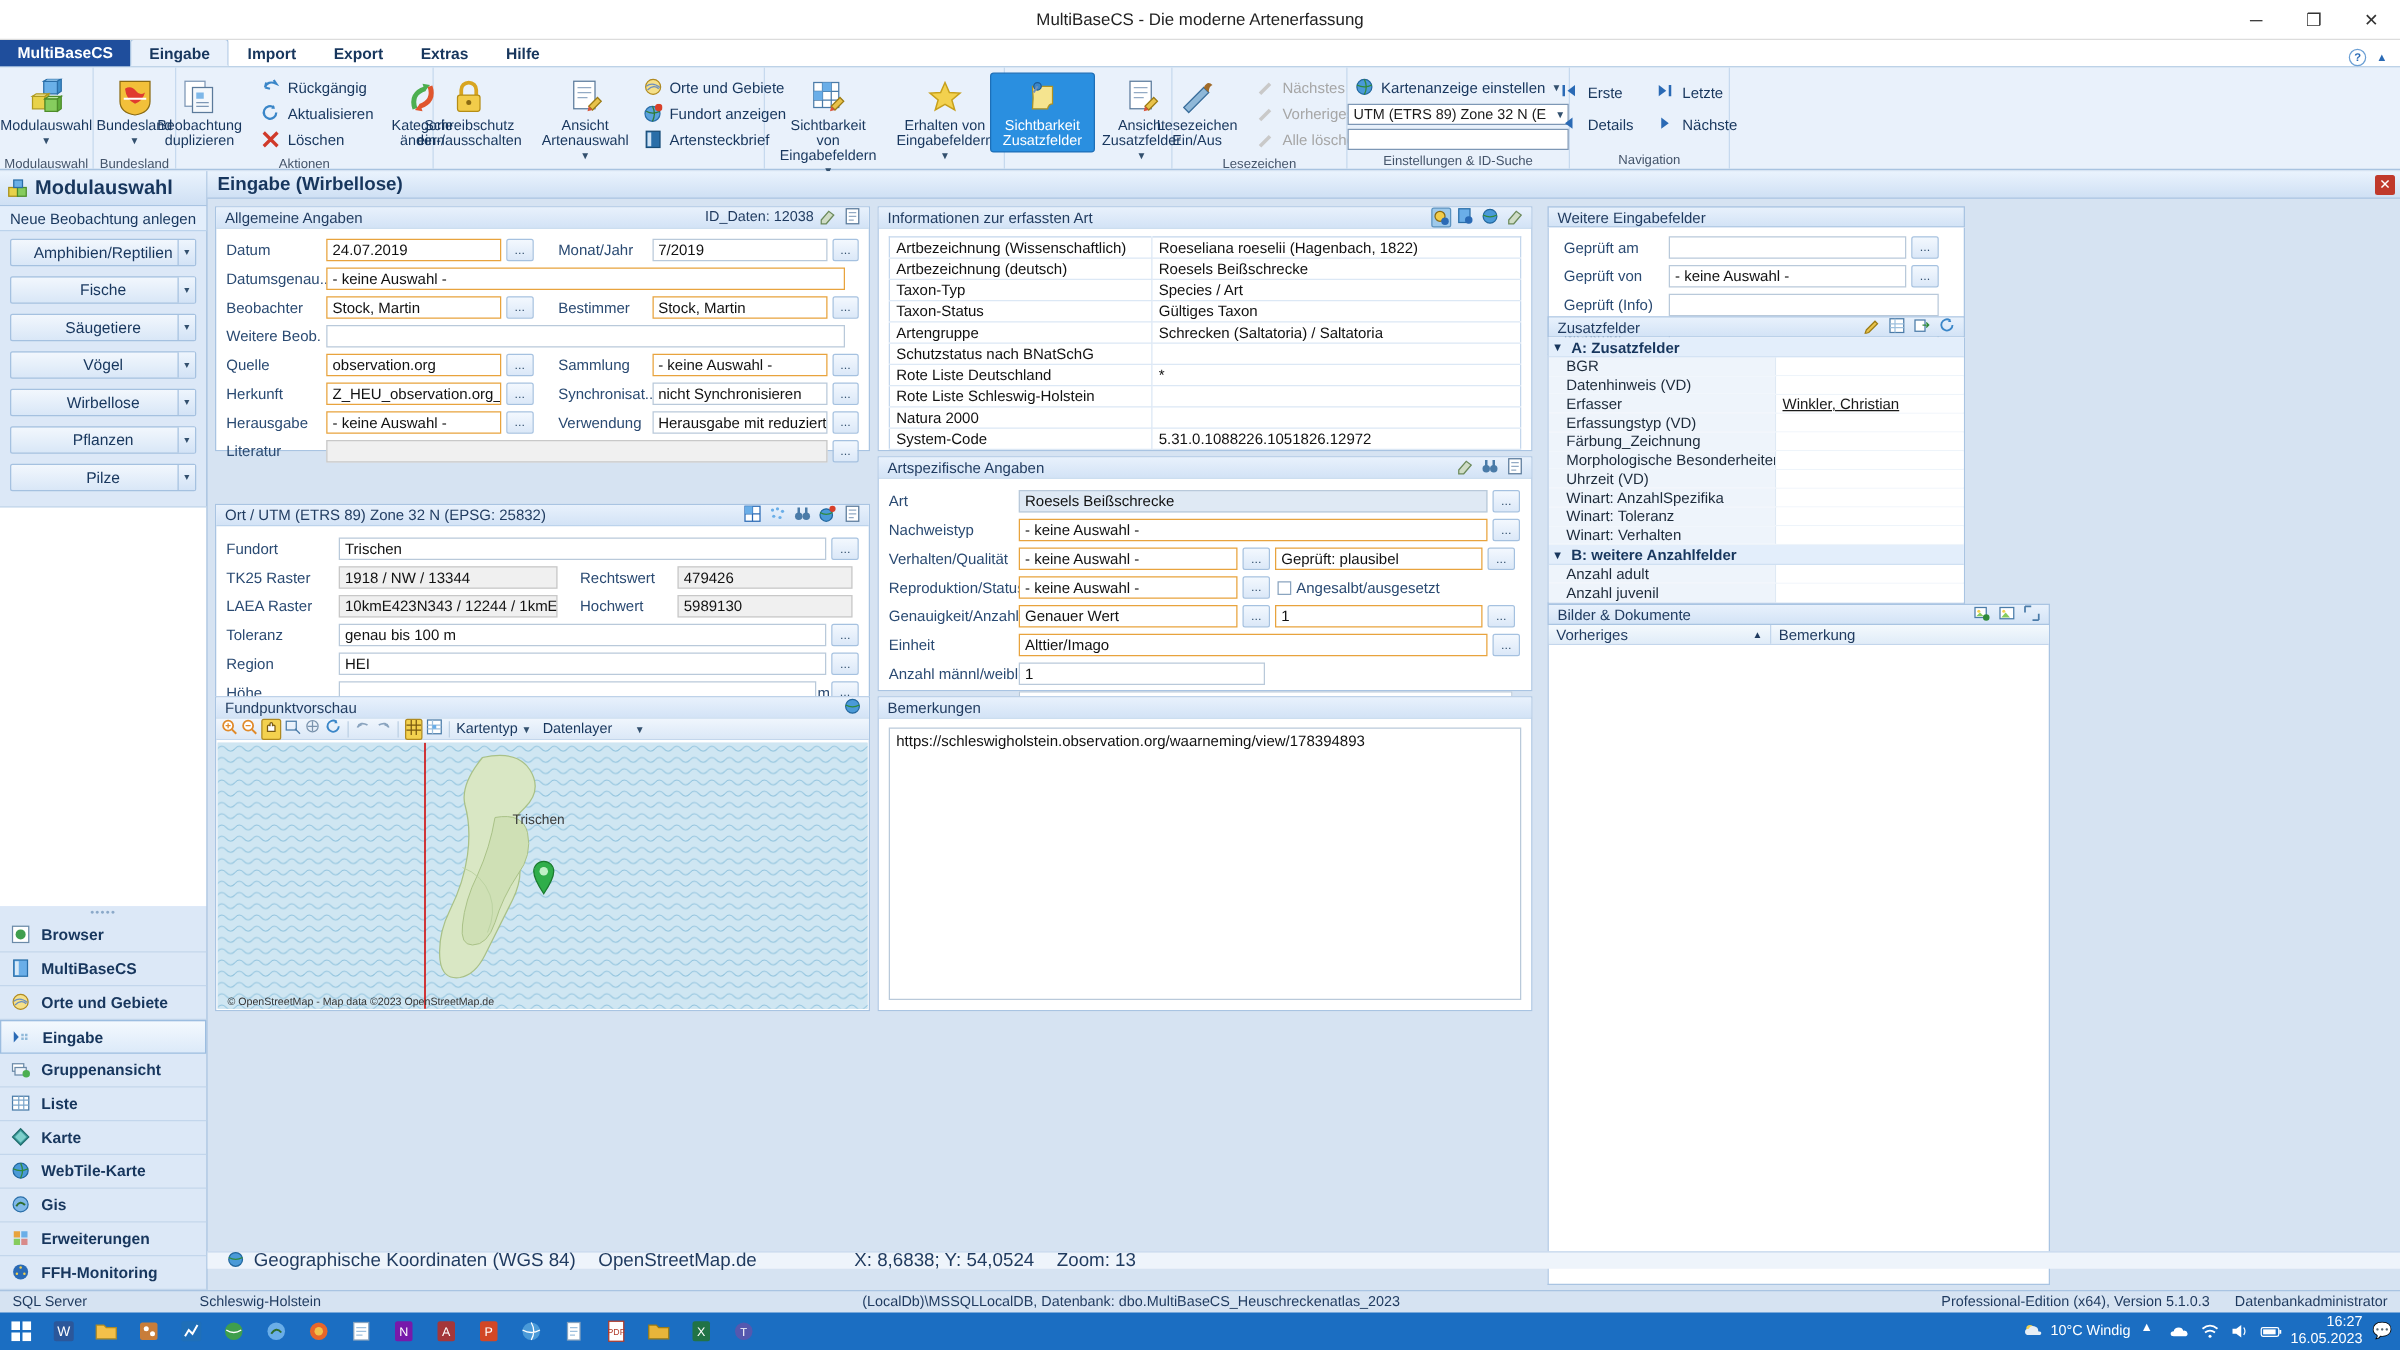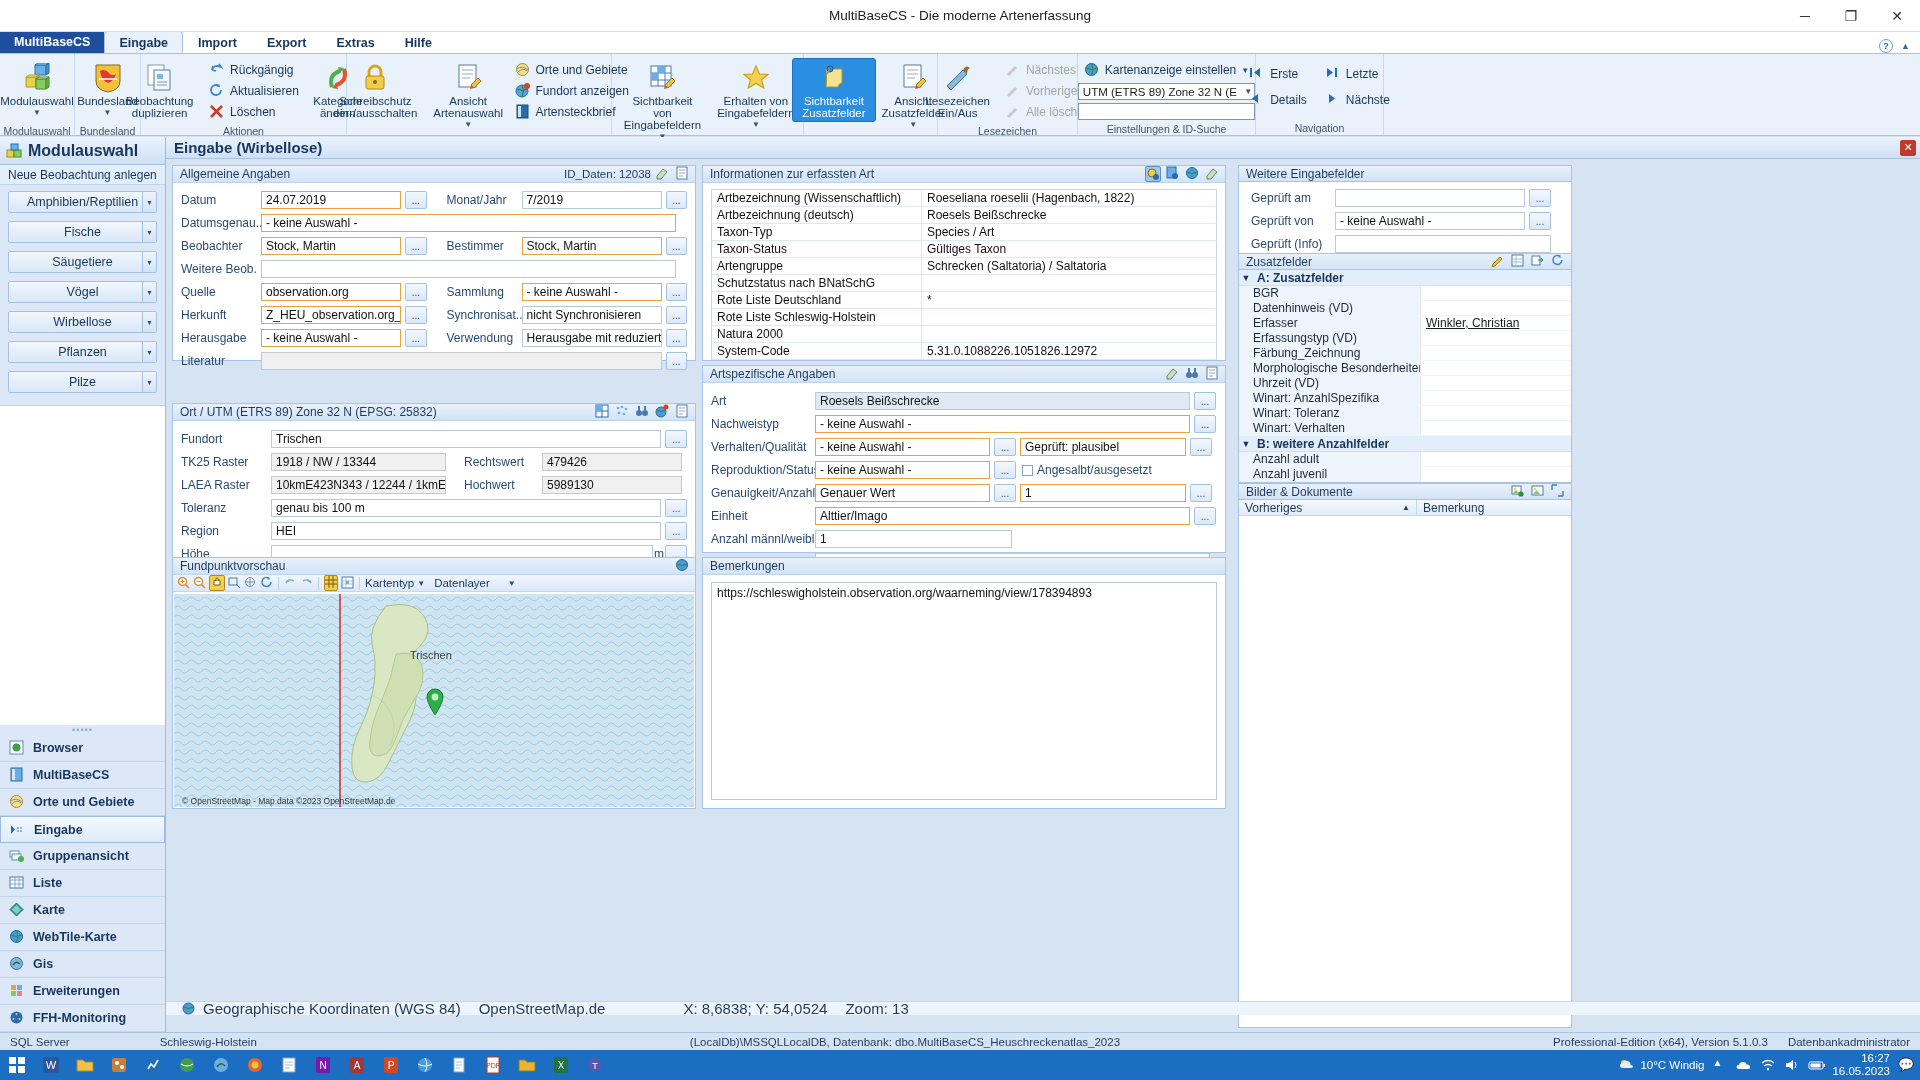--- a/index.html
+++ b/index.html
@@ -1152,21 +1152,21 @@
             <span class="zk">Anzahl adult</span>
             <span class="zv"></span>
           </div>
         <div class="zrow" style="border-bottom:none;">
             <span class="zk">Anzahl juvenil</span>
             <span class="zv"></span>
           </div>
       </div>
     </div>
 
-    <div style="position:absolute; left:1238px; top:346px; width:334px; bottom:4px;">
+    <div style="position:absolute; left:1238px; top:346px; width:402px; bottom:4px;">
       <div class="rsec-head">
         <span>Bilder &amp; Dokumente</span>
         <span class="ptools">
           <span class="i i16"><svg width="13" height="13" viewBox="0 0 13 13">
                 <rect x="1" y="2" width="9" height="8" fill="#fff" stroke="#4a7ba8"></rect>
                 <circle cx="4" cy="5" r="1.2" fill="#f3d14e"></circle>
                 <path d="M2 9 l3 -3 l3 3z" fill="#86cc5e"></path>
                 <circle cx="10" cy="10" r="2.6" fill="#2f8a3a"></circle>
               </svg></span>
           <span class="i i16"><svg width="13" height="13" viewBox="0 0 13 13">

